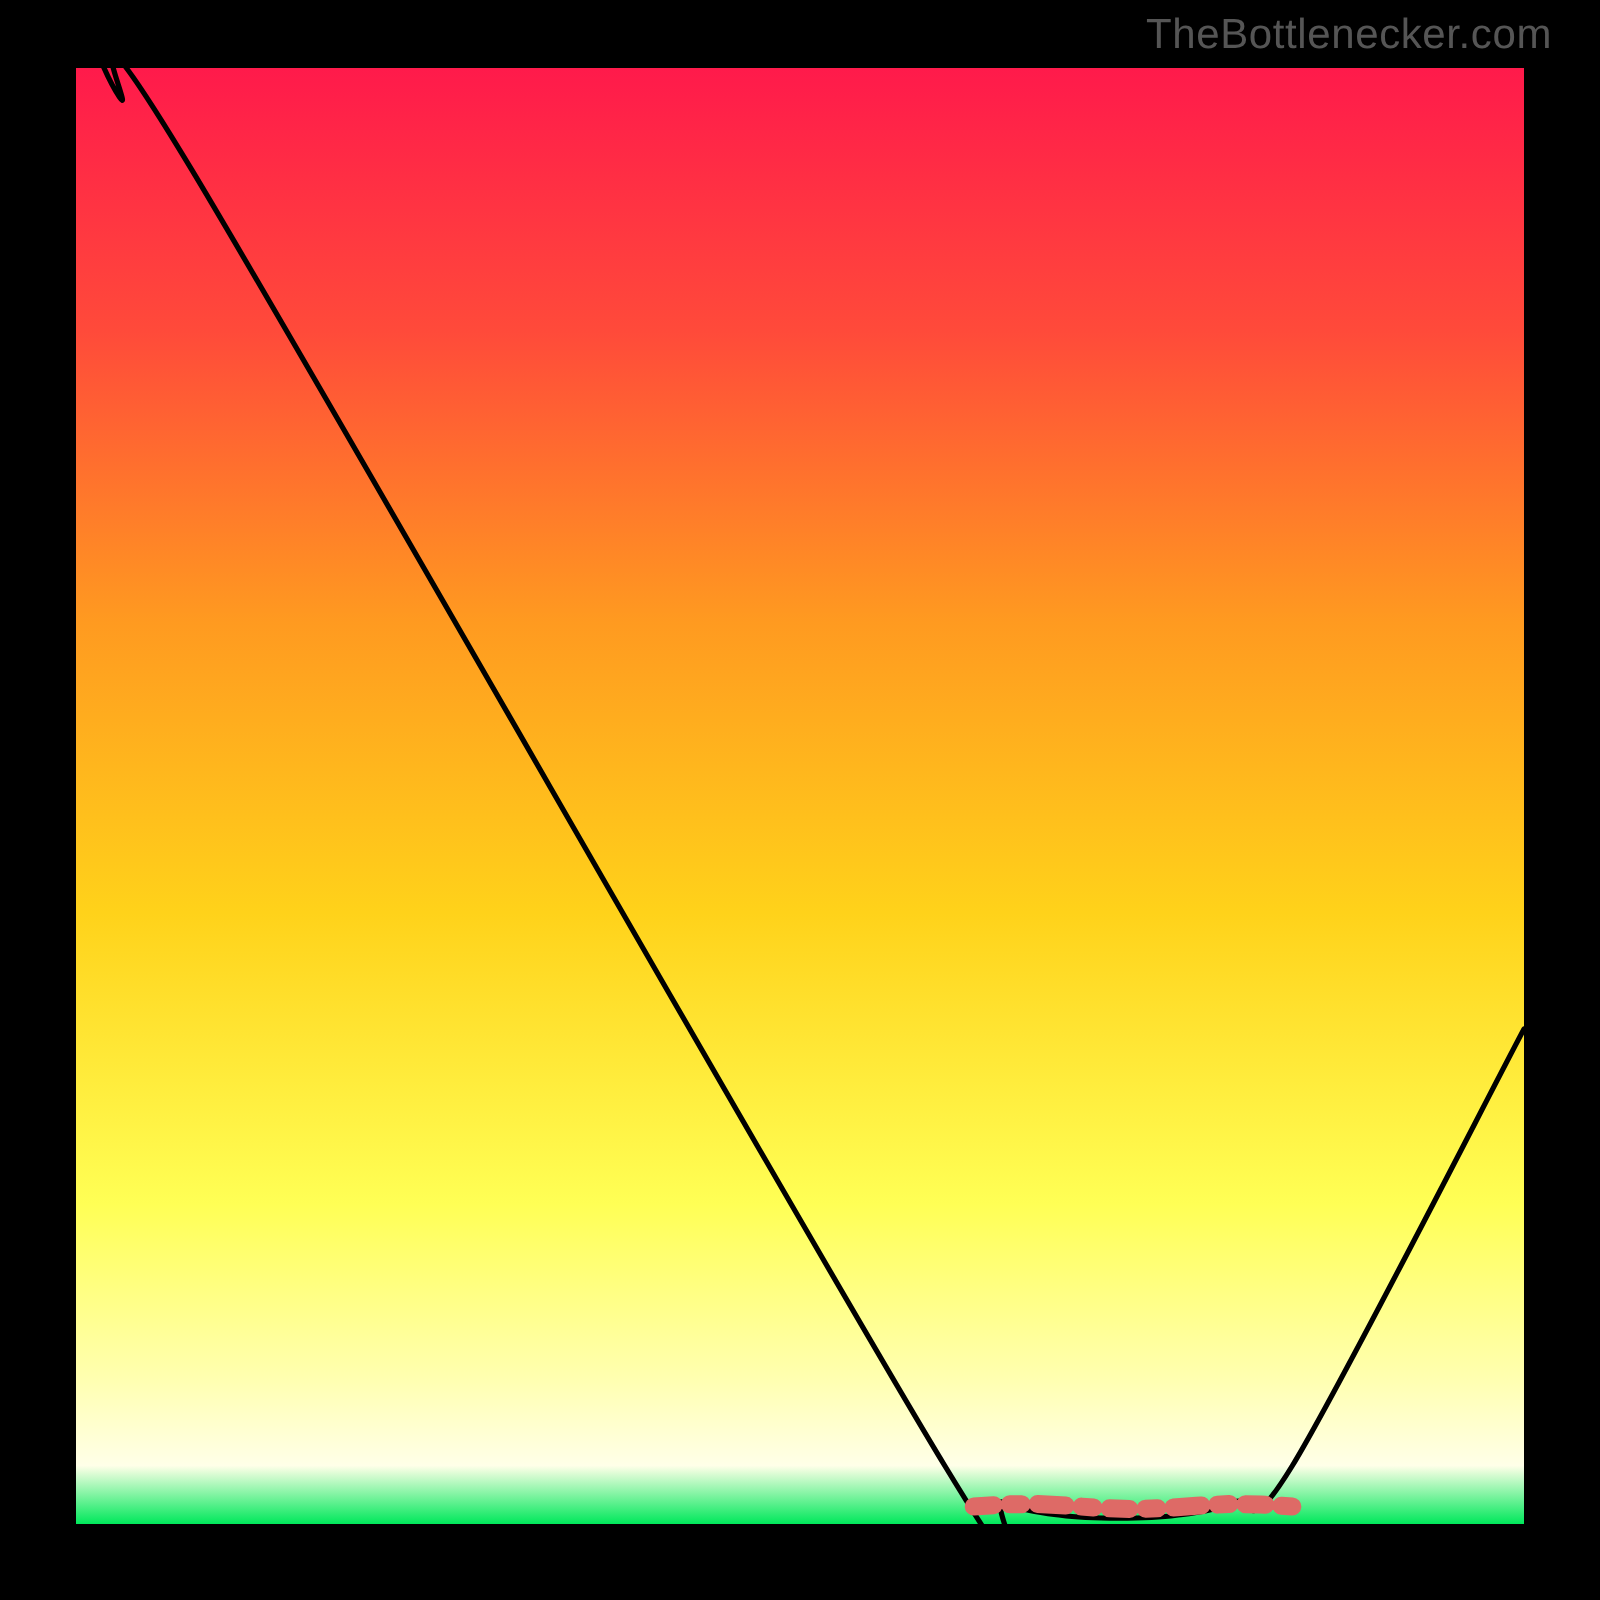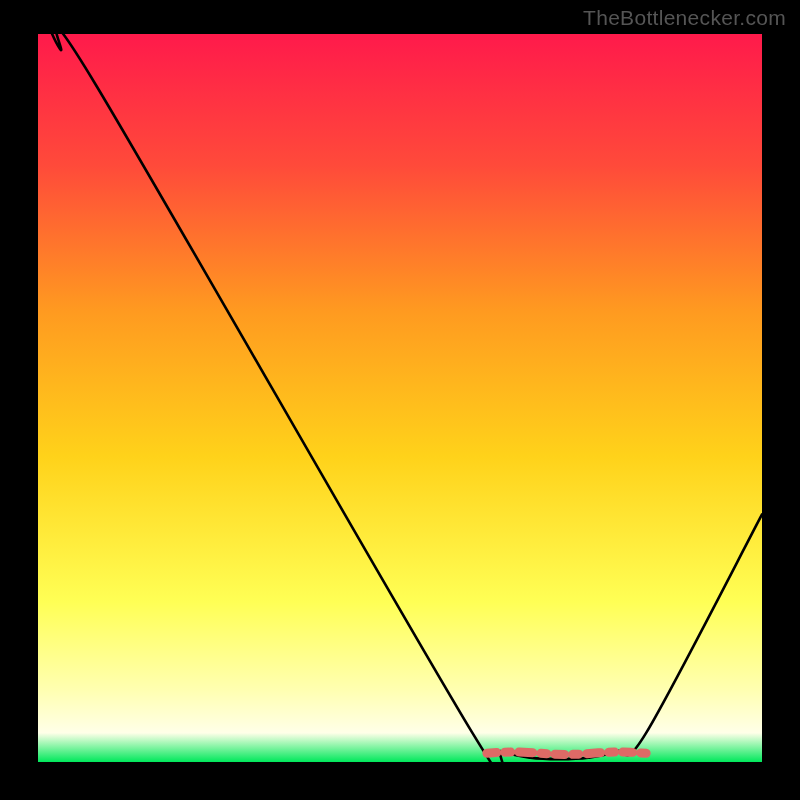--- a/index.html
+++ b/index.html
@@ -13,21 +13,21 @@
   }
   .frame {
     width: 800px;
     height: 800px;
     background: #000;
     position: relative;
   }
   .watermark {
     position: absolute;
     top: 6px;
-    right: 14px;
+    right: 24px;
     color: #555;
     font-size: 21px;
     font-weight: 500;
     letter-spacing: 0.3px;
   }
   .plot {
     position: absolute;
     left: 38px;
     top: 34px;
     width: 724px;

